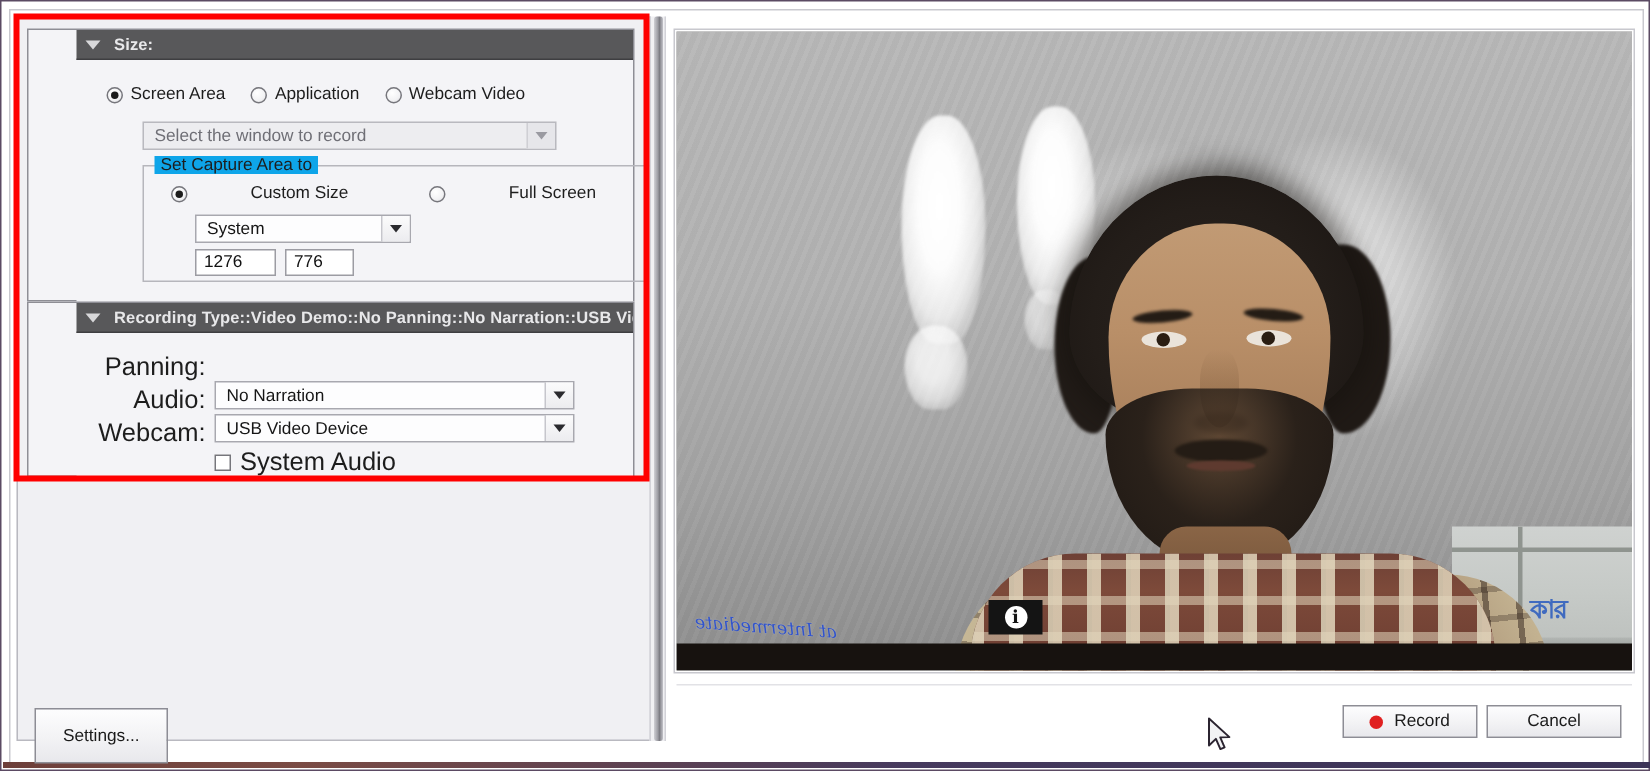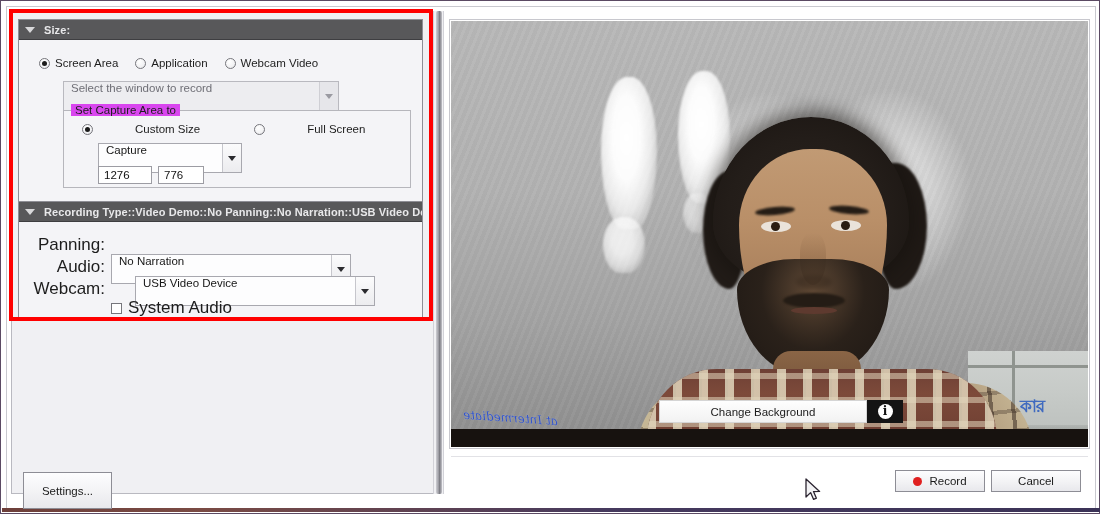--- a/index.html
+++ b/index.html
@@ -70,20 +70,21 @@
   }
 
   
   .section {
     position: absolute;
     left: 6px;
     width: 405px;
     background: #f4f4f7;
     border: 1px solid #8e8e95;
     box-sizing: border-box;
+    padding-left: 32px;
   }
   .section-head {
     height: 19px;
     background: #58585a;
     border-bottom: 1px solid #3e3e41;
     display: flex;
     align-items: center;
     padding-left: 6px;
     color: #e8e8ea;
     font-size: 11px;
@@ -130,24 +131,25 @@
     width: 5px; height: 5px;
     border-radius: 50%;
     background: #1b1b1b;
   }
   .radio-lbl { margin-right: 17px; white-space: nowrap; }
 
   
   .combo {
     position: relative;
     box-sizing: border-box;
-    height: 30px;
+    height: 19px;
     background: #fdfdfe;
     border: 1px solid #a8a8af;
     display: flex;
+    align-items: center;
     font-size: 11.5px;
     color: #161616;
     padding-left: 7px;
   }
   .combo.dis {
     background: #ededf0;
     border-color: #b9b9bf;
     color: #6f6f76;
   }
   .combo .arrowbox {
@@ -170,21 +172,21 @@
   
   .fieldset {
     position: absolute;
     border: 1px solid #b6b6bc;
     box-sizing: border-box;
     background: transparent;
   }
   .fieldset .legend {
     position: absolute;
     top: -7px; left: 7px;
-    background: #d946ef;
+    background: #0ea5e9;
     padding: 0 4px;
     font-size: 11.5px;
     color: #1d1d1d;
     white-space: nowrap;
   }
 
   
   .txt {
     box-sizing: border-box;
     height: 18px;
@@ -496,21 +498,21 @@
           <span class="legend">Set Capture Area to</span>
 
           <div class="radio-row" style="position:absolute; left:18px; top:12px;gap:37px;">
             <span class="radio on"></span>
             <span class="radio-lbl">Custom Size</span>
             <span class="radio"></span>
             <span class="radio-lbl">Full Screen</span>
           </div>
 
           <div class="combo" style="position:absolute; left:34px; top:32px; width:144px;">
-            <span>Capture</span>
+            <span>System</span>
             <span class="arrowbox">
               <span class="arrow"></span>
             </span>
           </div>
 
           <div class="txt" style="position:absolute; left:34px; top:55px; width:54px;">
             <span>1276</span>
           </div>
           <div class="txt" style="position:absolute; left:94px; top:55px; width:46px;">
             <span>776</span>
@@ -531,21 +533,21 @@
 
         <span class="lbl right" style="position:absolute; left:10px; top:35px; width:76px;">Audio:</span>
         <div class="combo" style="position:absolute; left:92px; top:32px; width:240px;">
           <span>No Narration</span>
           <span class="arrowbox">
             <span class="arrow"></span>
           </span>
         </div>
 
         <span class="lbl right" style="position:absolute; left:10px; top:57px; width:76px;">Webcam:</span>
-        <div class="combo" style="position:absolute; left:92px; top:54px; width:240px;margin-left:24px;">
+        <div class="combo" style="position:absolute; left:92px; top:54px; width:240px;">
           <span>USB Video Device</span>
           <span class="arrowbox">
             <span class="arrow"></span>
           </span>
         </div>
 
         <div class="radio-row" style="position:absolute; left:92px; top:76px;">
           <span class="chk"></span>
           <span class="lbl">System Audio</span>
         </div>
@@ -608,23 +610,20 @@
       <div class="shirt">
           <span class="plaid"></span>
         </div>
     </div>
 
     <div class="bottom-dark"></div>
 
     <div class="watermark">at Intermediate</div>
 
     <div class="cbg-wrap">
-      <div class="cbg-btn">
-        <span>Change Background</span>
-      </div>
       <div class="cbg-info">
         <span class="info-glyph">i</span>
       </div>
     </div>
   </div>
   <div class="preview-border"></div>
   <div class="sep-line"></div>
 
   <div class="btn" style="position:absolute; left:895px; top:470px; width:90px; height:22px;">
     <span class="rec-dot"></span>

